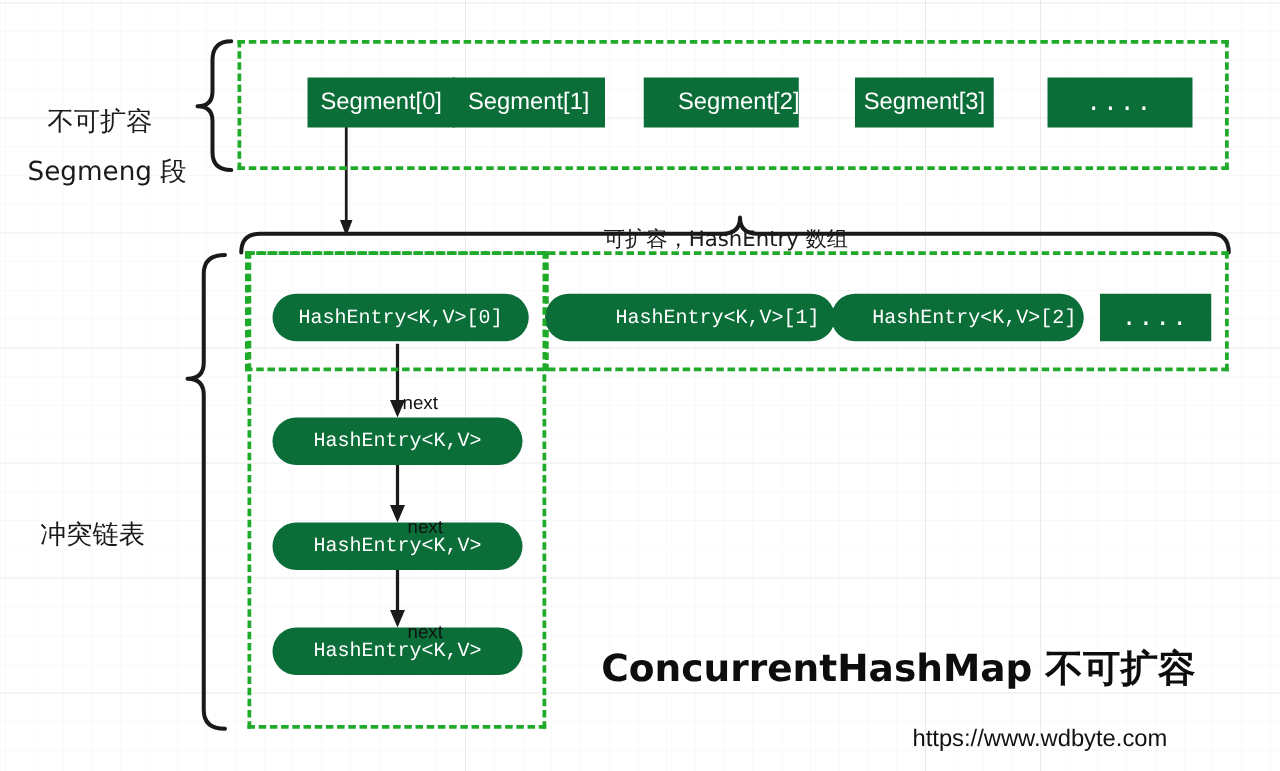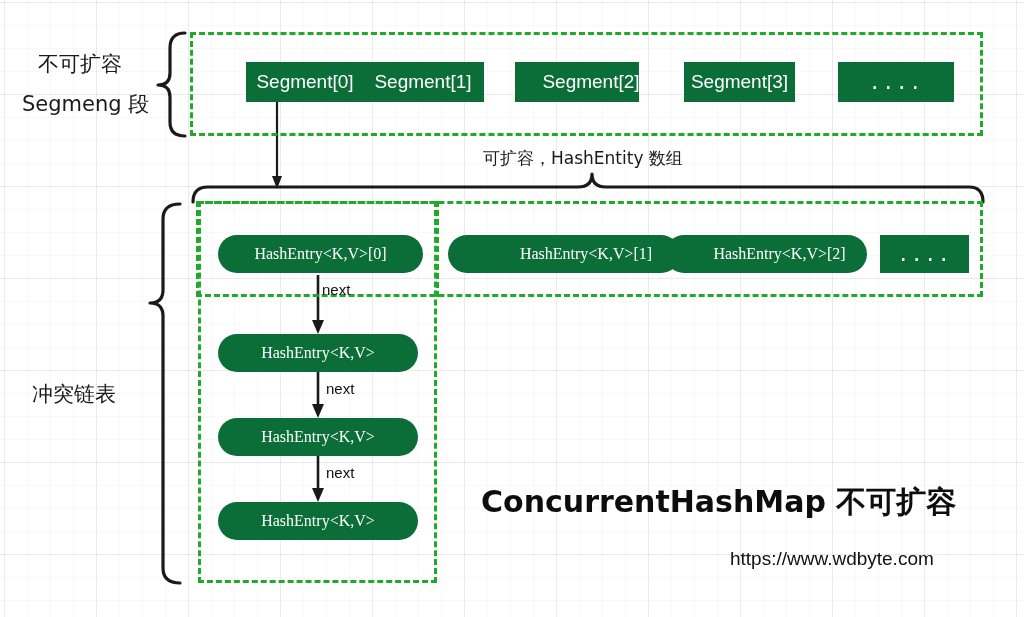--- a/index.html
+++ b/index.html
@@ -52,35 +52,36 @@
     align-items: center;
     justify-content: center;
     white-space: nowrap;
     letter-spacing: 0px;
   }
   .gbox.seg {
     font-family: "Liberation Sans", sans-serif;
     font-size: 19px;
   }
   .gbox.entry {
-    font-family: Liberation Serif, serif;
+    font-family: Liberation Mono, monospace;
     font-size: 16px;
     border-radius: 19px;
   }
   .gbox.dots {
     font-family: "DejaVu Sans Mono", monospace;
     font-size: 19px;
     letter-spacing: 2px;
   }
 
   
   .label {
     position: absolute;
     color: #1a1a1a;
     white-space: nowrap;
+    margin-top: 33px;
   }
   .label.cn-big {
     font-family: "DejaVu Sans", "Liberation Sans", sans-serif;
     font-size: 21px;
   }
   .label.cap {
     font-family: "DejaVu Sans", "Liberation Sans", sans-serif;
     font-size: 17px;
   }
   .label.next {
@@ -140,36 +141,36 @@
   <div class="gbox seg" style="left:218px; top:62px; width:118px; height:40px;margin-left:28px;">Segment[0]</div>
   <div class="gbox seg" style="left:362px; top:62px; width:122px; height:40px;">Segment[1]</div>
   <div class="gbox seg" style="left:515px; top:62px; width:124px; height:40px;padding-left:28px;">Segment[2]</div>
   <div class="gbox seg" style="left:684px; top:62px; width:111px; height:40px;">Segment[3]</div>
   <div class="gbox dots" style="left:838px; top:62px; width:116px; height:40px;">....</div>
 
   <div class="dashgroup" style="left:196px; top:201px; width:787px; height:96px;"></div>
   <div class="dashline-v" style="left:436px; top:201px; height:96px;"></div>
 
   <div class="gbox entry" style="left:218px; top:235px; width:205px; height:38px;">HashEntry&lt;K,V&gt;[0]</div>
-  <div class="gbox entry" style="left:448px; top:235px; width:232px; height:38px;padding-left:44px;">HashEntry&lt;K,V&gt;[1]</div>
+  <div class="gbox entry" style="left:436px; top:235px; width:232px; height:38px;padding-left:44px;">HashEntry&lt;K,V&gt;[1]</div>
   <div class="gbox entry" style="left:665px; top:235px; width:202px; height:38px;padding-left:27px;">HashEntry&lt;K,V&gt;[2]</div>
   <div class="gbox dots" style="left:880px; top:235px; width:89px; height:38px;">....</div>
 
   <div class="dashgroup" style="left:198px; top:201px; width:239px; height:382px;"></div>
 
   <div class="gbox entry" style="left:218px; top:334px; width:200px; height:38px;">HashEntry&lt;K,V&gt;</div>
   <div class="gbox entry" style="left:218px; top:418px; width:200px; height:38px;">HashEntry&lt;K,V&gt;</div>
   <div class="gbox entry" style="left:218px; top:502px; width:200px; height:38px;">HashEntry&lt;K,V&gt;</div>
 
   <div class="label cn-big" style="left:38px; top:50px;">不可扩容</div>
   <div class="label cn-big" style="left:22px; top:90px;">Segmeng 段</div>
 
   <div class="label cn-big" style="left:32px; top:380px;">冲突链表</div>
 
-  <div class="label cap" style="left:483px; top:147px;">可扩容，HashEntity 数组</div>
+  <div class="label cap" style="left:483px; top:147px;">可扩容，HashEntry 数组</div>
 
   <div class="label next" style="left:322px; top:281px;">next</div>
   <div class="label next" style="left:326px; top:380px;">next</div>
   <div class="label next" style="left:326px; top:464px;">next</div>
 
   <div class="label title" style="left:481px; top:482px;">ConcurrentHashMap 不可扩容</div>
 
   <div class="label url" style="left:730px; top:548px;">https://www.wdbyte.com</div>
 
 </div>

